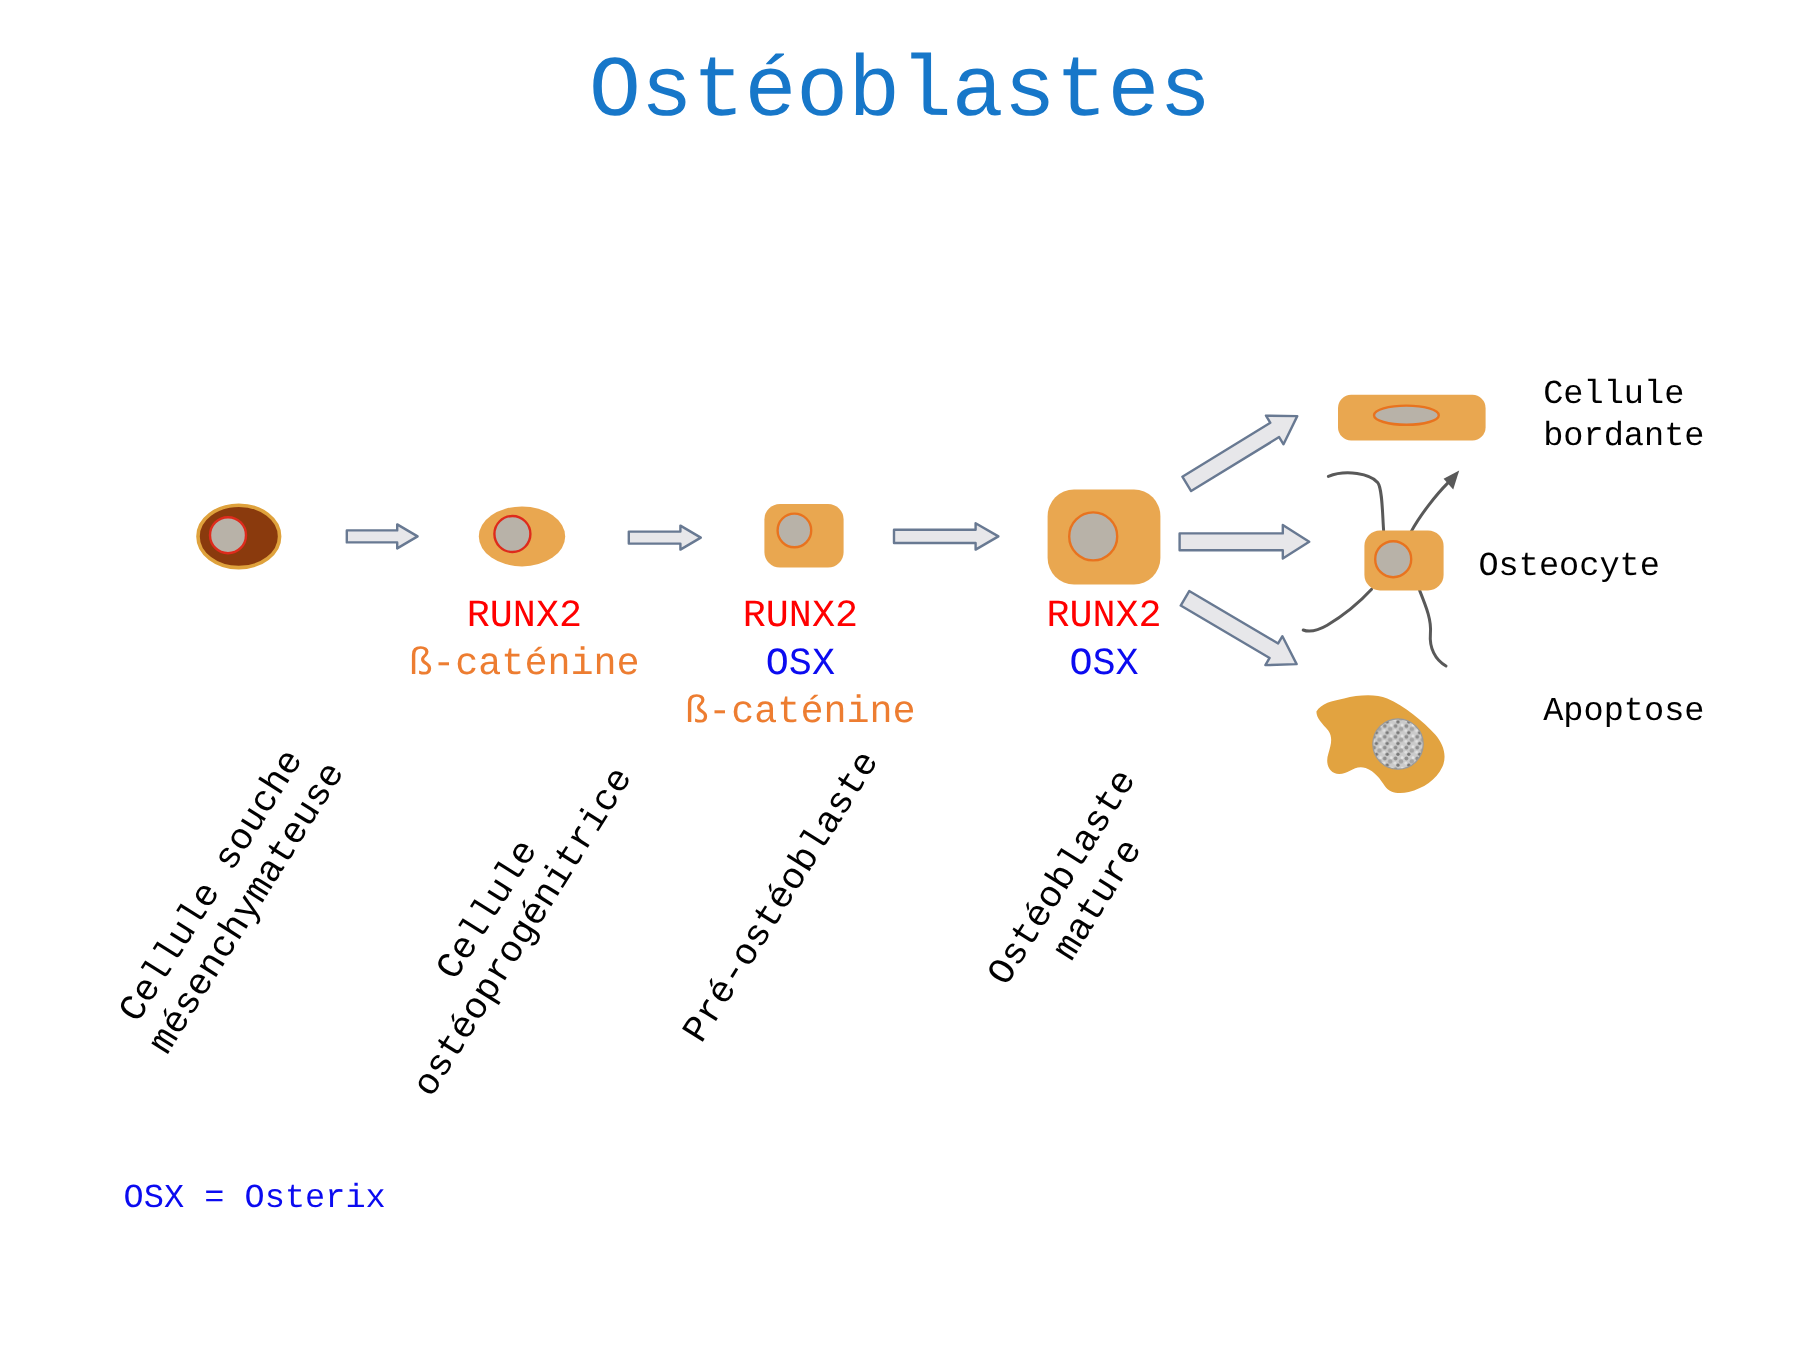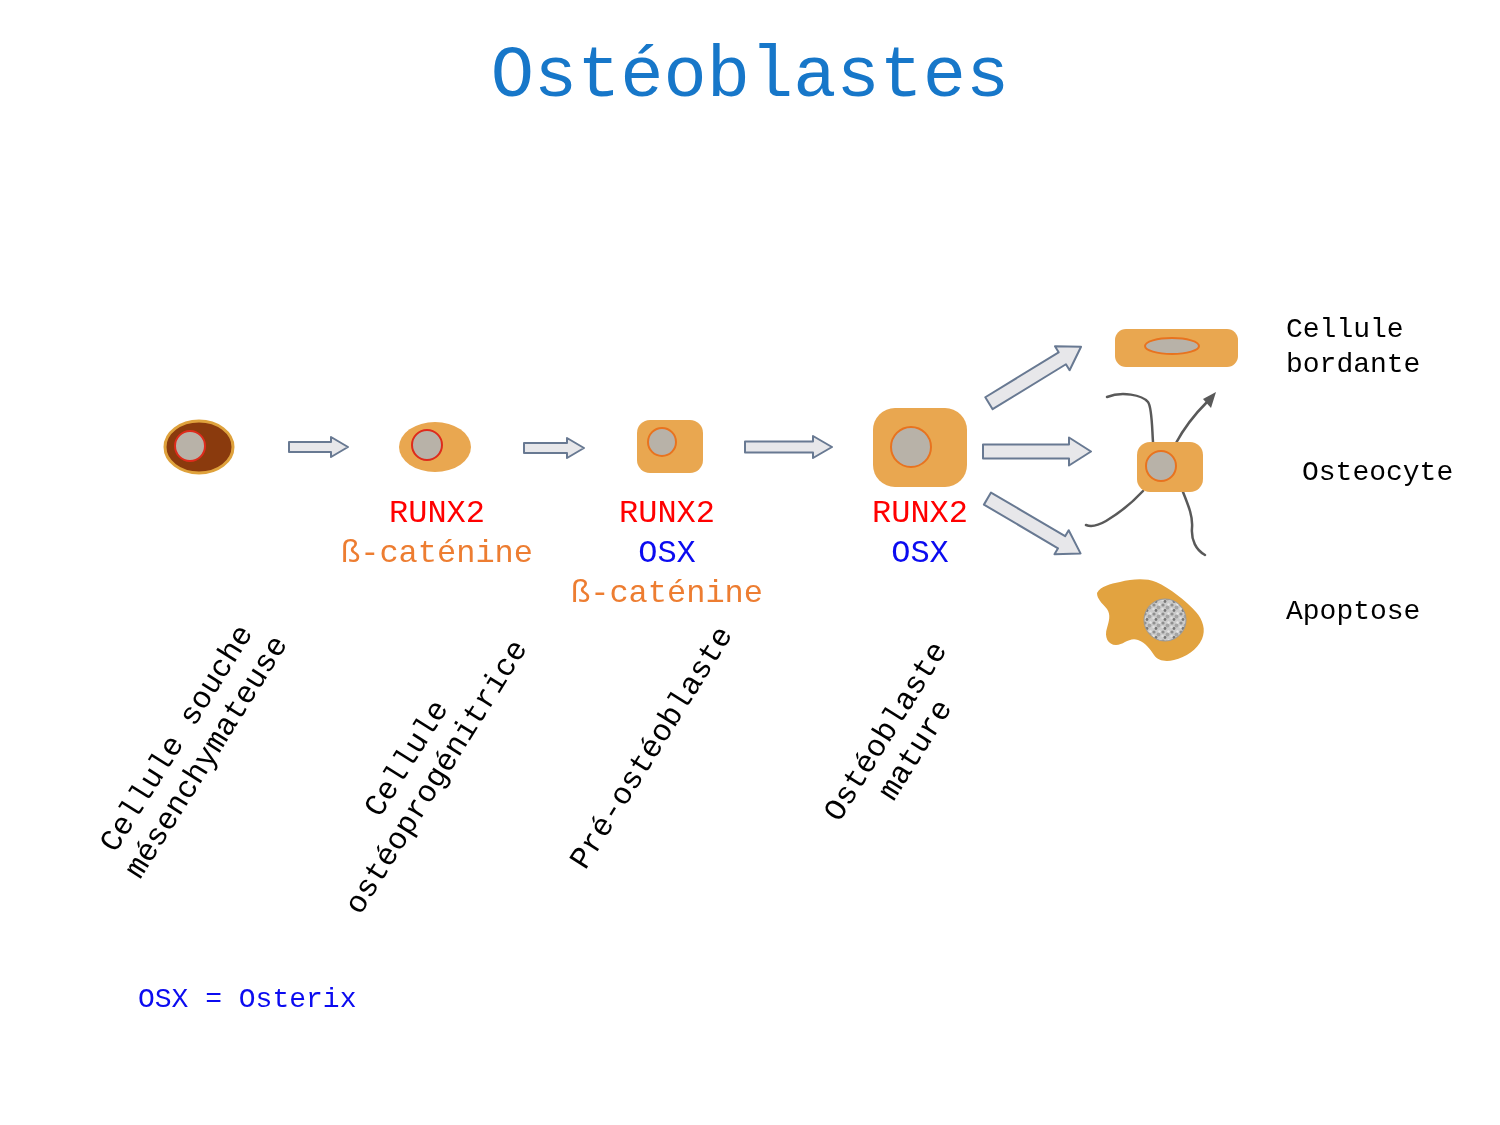--- a/index.html
+++ b/index.html
@@ -35,26 +35,26 @@
            font-size:31px;line-height:35px;text-align:center;white-space:nowrap;
            color:var(--label-black,#000);}
   #stage-label-0{left:192px;top:748px;}
   #stage-label-1{left:422px;top:768px;}
   #stage-label-2{left:652px;top:748px;}
   #stage-label-3{left:901px;top:741px;}
 
   .fate-label{position:absolute;font-size:28px;line-height:35px;color:var(--label-black,#000);
            white-space:nowrap;}
   #fate-label-0{left:1286px;top:312px;}
-  #fate-label-1{left:1302px;top:455px;}
-  #fate-label-2{left:1286px;top:594px;}
+  #fate-label-1{left:1232px;top:455px;}
+  #fate-label-2{left:1286px;top:576px;}
 
   #legend{position:absolute;left:103px;top:977px;font-size:28px;line-height:45px;white-space:nowrap;}
   #legend .runx2{color:var(--runx2-red,#ff0000);}
-  #legend .osx{color:var(--osx-blue,#0b0bf0);margin-left:35px;}
+  #legend .osx{color:var(--osx-blue,#0b0bf0);}
 </style>
 </head>
 <body>
 
 <div class="slide">
 
   <h1 id="title">Ostéoblastes</h1>
 
   <svg id="diagram" width="1500" height="1125" viewBox="0 0 1500 1125">
     <defs>

